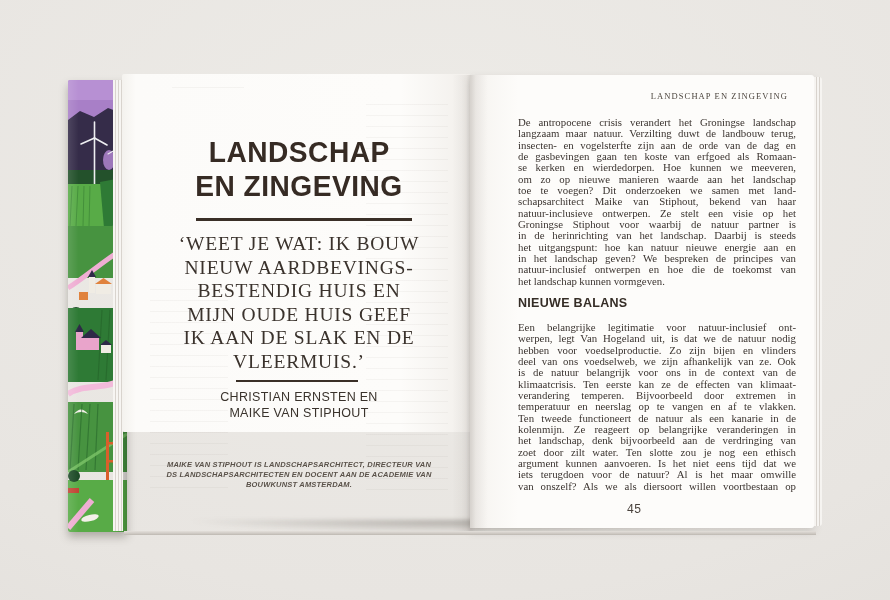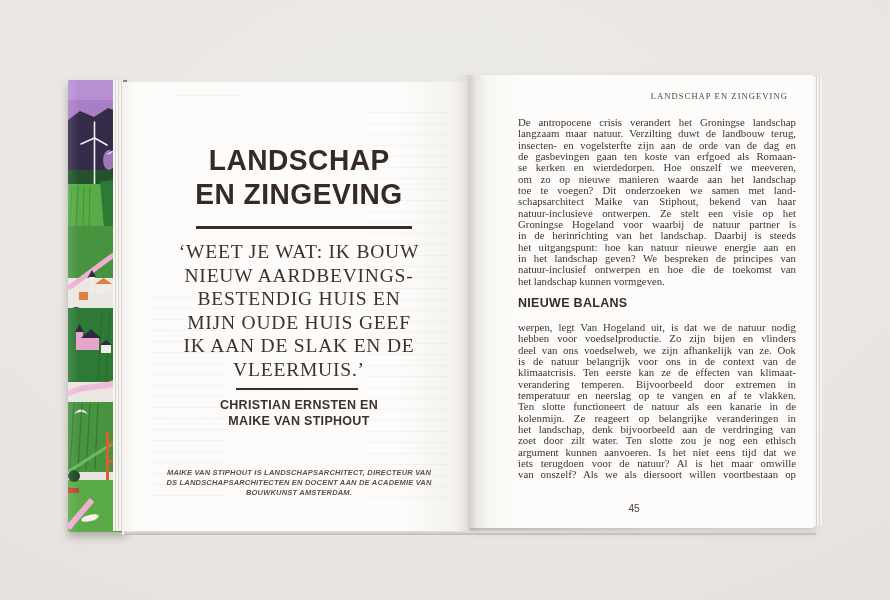--- a/index.html
+++ b/index.html
@@ -31,21 +31,21 @@
   }
   .cover-strip svg{display:block;}
   .strip-curve{
     position:absolute;left:68px;top:80px;width:59px;height:452px;
     background:linear-gradient(90deg, rgba(255,255,255,.12) 0%, rgba(0,0,0,0) 18%, rgba(0,0,0,0) 78%, rgba(0,0,0,.22) 100%);
     pointer-events:none;
   }
   
   .page{position:absolute;background:#fcfbf9;}
   .page-left{
-    left:122px;top:82px;width:348px;height:453px;
+    left:122px;top:74px;width:348px;height:358px;
     background:linear-gradient(90deg,#f4f2ee 0%,#fcfbf9 4%,#fdfcfa 80%,#f2efeb 100%);
     border-radius:2px 0 0 2px;
   }
   .page-right{
     left:470px;top:75px;width:344px;height:453px;
     background:linear-gradient(90deg,#efece8 0%,#f8f6f3 5%,#fdfcfa 14%,#fdfcfa 100%);
     border-radius:0 3px 3px 0;
     box-shadow:0 4px 8px rgba(80,74,68,.18);
   }
   .left-edge-stack{
@@ -80,21 +80,21 @@
     position:absolute;left:0;right:0;top:158px;
     font-family:"Liberation Serif",serif;
     font-size:19.5px;line-height:23.6px;letter-spacing:.8px;
     color:#3a322c;
   }
   .byline-rule{
     position:absolute;left:108px;top:306px;width:122px;height:2px;background:#3a2f27;
   }
   .byline{
     position:absolute;left:0;right:0;top:315px;
-    font-weight:700;font-size:12.5px;line-height:16px;letter-spacing:.3px;
+    font-weight:400;font-size:12.5px;line-height:16px;letter-spacing:.3px;
     color:#3a332c;
   }
   .footnote{
     position:absolute;left:0;right:0;top:386px;
     font-weight:700;font-size:7.5px;line-height:10px;letter-spacing:.2px;
     color:#5a524a;
     font-style:italic;
   }
   
   .running-header{
@@ -110,21 +110,21 @@
     word-spacing:-.2px;
   }
   .bodyline.last{text-align-last:left;}
   .section-heading{
     position:absolute;left:48px;top:221px;
     font-weight:700;font-size:12.5px;letter-spacing:.3px;color:#352d26;
   }
   .body-col-2{position:absolute;left:48px;top:247px;width:278px;}
   .page-number{
     position:absolute;left:0;right:16px;top:428px;text-align:center;
-    font-family:Liberation Sans, sans-serif;font-size:10px;color:#49423c;
+    font-family:Liberation Mono, monospace;font-size:12px;color:#49423c;
   }
   .quote-line,.byline-line,.footnote-line{white-space:nowrap;}
 </style>
 </head>
 <body>
 
 <div class="stage">
 
   <div class="under-shadow"></div>
 
@@ -241,42 +241,43 @@
     </div>
   </div>
 
   <div class="page page-right">
     <div class="running-header">LANDSCHAP EN ZINGEVING</div>
     <div class="body-col">
         <div class="bodyline">De antropocene crisis verandert het Groningse landschap</div>
         <div class="bodyline">langzaam maar natuur. Verzilting duwt de landbouw terug,</div>
         <div class="bodyline">insecten- en vogelsterfte zijn aan de orde van de dag en</div>
         <div class="bodyline">de gasbevingen gaan ten koste van erfgoed als Romaan-</div>
-        <div class="bodyline">se kerken en wierdedorpen. Hoe onszelf we meeveren,</div>
+        <div class="bodyline">se kerken en wierdedorpen. Hoe kunnen we meeveren,</div>
         <div class="bodyline">om zo op nieuwe manieren waarde aan het landschap</div>
         <div class="bodyline">toe te voegen? Dit onderzoeken we samen met land-</div>
         <div class="bodyline">schapsarchitect Maike van Stiphout, bekend van haar</div>
         <div class="bodyline">natuur-inclusieve ontwerpen. Ze stelt een visie op het</div>
-        <div class="bodyline">Groningse Hogeland voor waarbij de natuur partner is</div>
+        <div class="bodyline">Groningse Stiphout voor waarbij de natuur partner is</div>
         <div class="bodyline">in de herinrichting van het landschap. Daarbij is steeds</div>
         <div class="bodyline">het uitgangspunt: hoe kan natuur nieuwe energie aan en</div>
         <div class="bodyline">in het landschap geven? We bespreken de principes van</div>
         <div class="bodyline">natuur-inclusief ontwerpen en hoe die de toekomst van</div>
         <div class="bodyline last">het landschap kunnen vormgeven.</div>
       </div>
     <div class="section-heading">NIEUWE BALANS</div>
     <div class="body-col-2">
+        <div class="bodyline">Een belangrijke legitimatie voor natuur-inclusief ont-</div>
         <div class="bodyline">werpen, legt Van Hogeland uit, is dat we de natuur nodig</div>
         <div class="bodyline">hebben voor voedselproductie. Zo zijn bijen en vlinders</div>
         <div class="bodyline">deel van ons voedselweb, we zijn afhankelijk van ze. Ook</div>
         <div class="bodyline">is de natuur belangrijk voor ons in de context van de</div>
         <div class="bodyline">klimaatcrisis. Ten eerste kan ze de effecten van klimaat-</div>
         <div class="bodyline">verandering temperen. Bijvoorbeeld door extremen in</div>
         <div class="bodyline">temperatuur en neerslag op te vangen en af te vlakken.</div>
-        <div class="bodyline">Ten slotte functioneert de natuur als een kanarie in de</div>
+        <div class="bodyline">Ten tweede functioneert de natuur als een kanarie in de</div>
         <div class="bodyline">kolenmijn. Ze reageert op belangrijke veranderingen in</div>
         <div class="bodyline">het landschap, denk bijvoorbeeld aan de verdringing van</div>
         <div class="bodyline">zoet door zilt water. Ten slotte zou je nog een ethisch</div>
         <div class="bodyline">argument kunnen aanvoeren. Is het niet eens tijd dat we</div>
         <div class="bodyline">iets terugdoen voor de natuur? Al is het maar omwille</div>
         <div class="bodyline">van onszelf? Als we als diersoort willen voortbestaan op</div>
       </div>
     <div class="page-number">45</div>
   </div>
 

